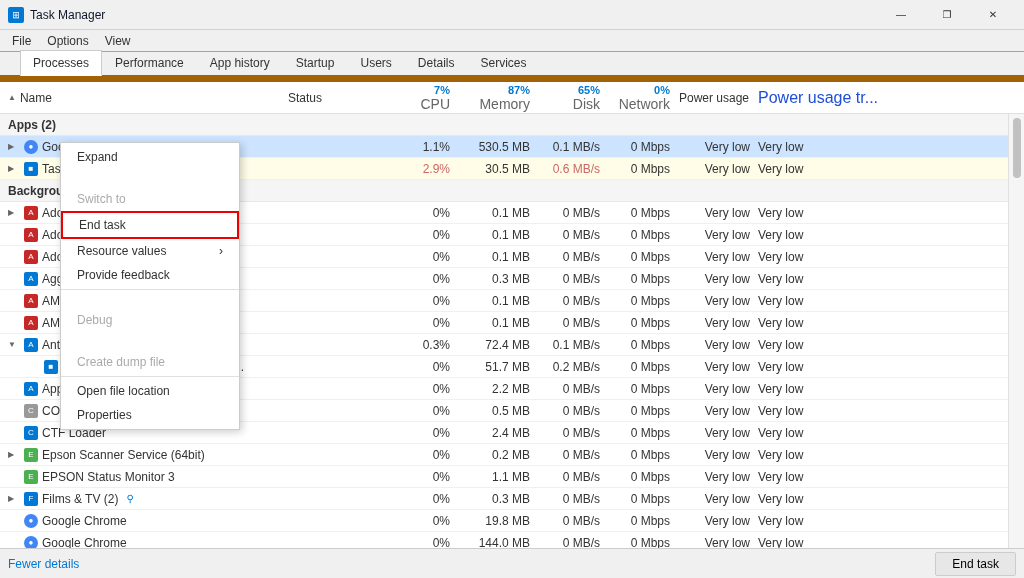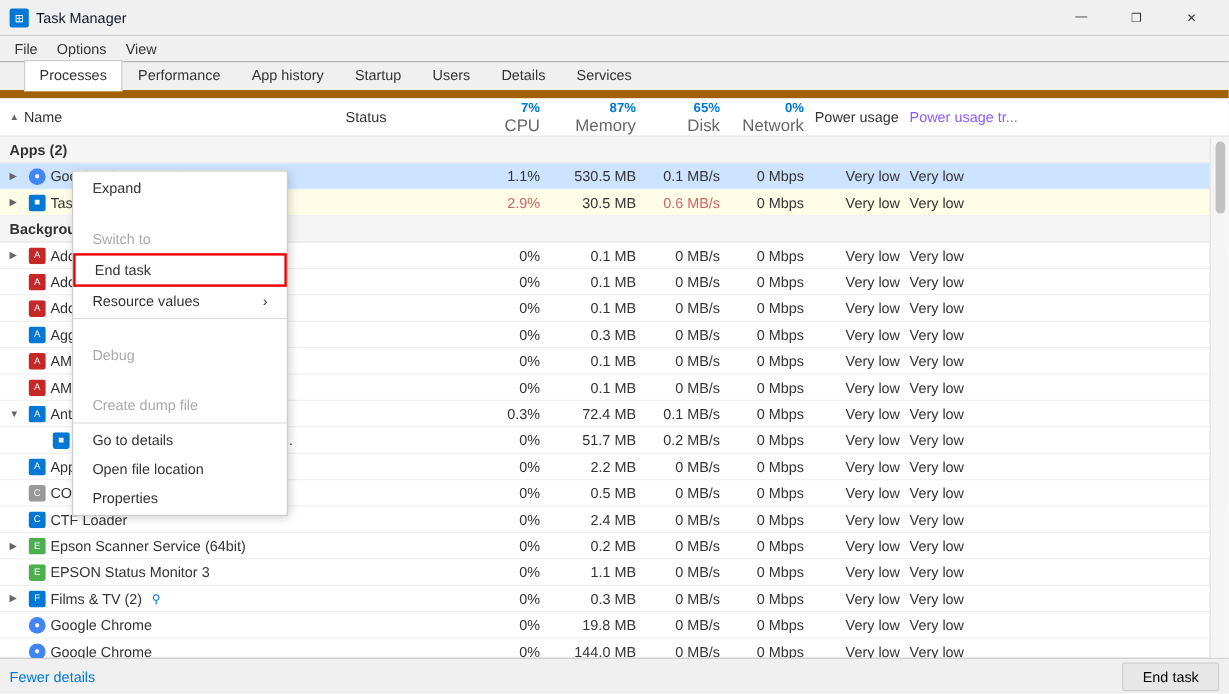--- a/index.html
+++ b/index.html
@@ -27,21 +27,21 @@
     
     
     #col-headers { display: flex; align-items: center; background: white; border-bottom: 1px solid #e0e0e0; height: 32px; padding: 0 4px; }
     .col-name { flex: 0 0 280px; font-size: 12px; color: #333; padding: 0 4px; display: flex; align-items: center; gap: 4px; }
     .col-status { flex: 0 0 100px; font-size: 12px; color: #333; padding: 0 4px; }
     .col-cpu { flex: 0 0 70px; font-size: 12px; color: #333; padding: 0 4px; text-align: right; }
     .col-memory { flex: 0 0 80px; font-size: 12px; color: #333; padding: 0 4px; text-align: right; }
     .col-disk { flex: 0 0 70px; font-size: 12px; color: #333; padding: 0 4px; text-align: right; }
     .col-network { flex: 0 0 70px; font-size: 12px; color: #333; padding: 0 4px; text-align: right; }
     .col-power { flex: 0 0 80px; font-size: 12px; color: #333; padding: 0 4px; text-align: center; }
-    .col-powertr { flex: 1; font-size: 12px; color: #8b5cf6; padding: 0 4px; }
+    .col-powertr { flex: 1; font-size: 16px; color: #1d4ed8; padding: 0 4px; }
     
     .col-header-cell { display: flex; flex-direction: column; }
     .col-pct { font-size: 11px; font-weight: 600; color: #0078d4; }
     .col-label { font-size: 14px; color: #666; }
 
     
     #table-content { flex: 1; overflow-y: auto; overflow-x: hidden; }
     
     .section-header { background: #f5f5f5; padding: 2px 8px; font-size: 12px; font-weight: 600; color: #333; border-bottom: 1px solid #e8e8e8; height: 22px; display: flex; align-items: center; }
     
@@ -455,32 +455,32 @@
   <div class="ctx-item disabled">
     <span>Switch to</span>
   </div>
   <div class="ctx-item end-task">
     <span>End task</span>
   </div>
   <div class="ctx-item">
     <span>Resource values</span>
     <span>›</span>
   </div>
+  <div class="ctx-item">
+    <span>Provide feedback</span>
+  </div>
   <div class="ctx-separator"></div>
   <div class="ctx-item disabled">
     <span>Debug</span>
   </div>
   <div class="ctx-item disabled">
     <span>Create dump file</span>
   </div>
   <div class="ctx-separator"></div>
   <div class="ctx-item">
-    <span>Go to details</span>
-  </div>
-  <div class="ctx-item">
     <span>Open file location</span>
   </div>
   <div class="ctx-item">
     <span>Properties</span>
   </div>
 </div>
 
 <div id="statusbar">
   <a class="status-link">Fewer details</a>
   <button id="end-task-btn">End task</button>

